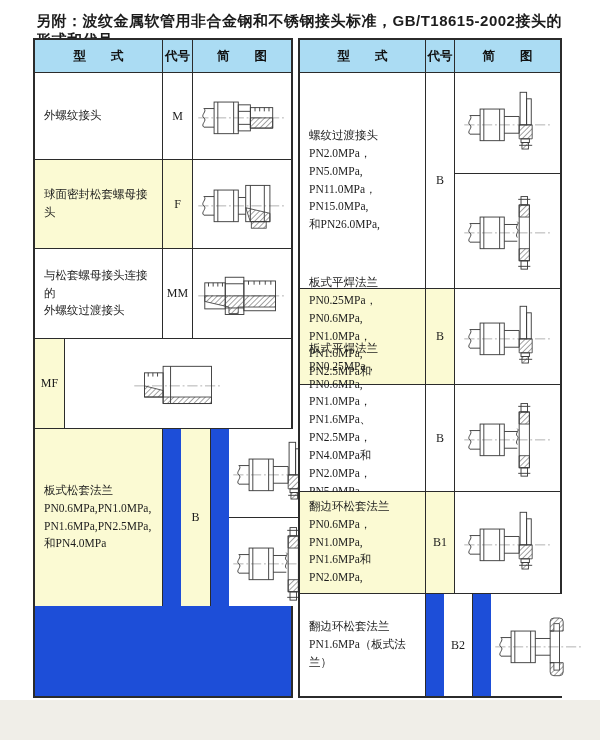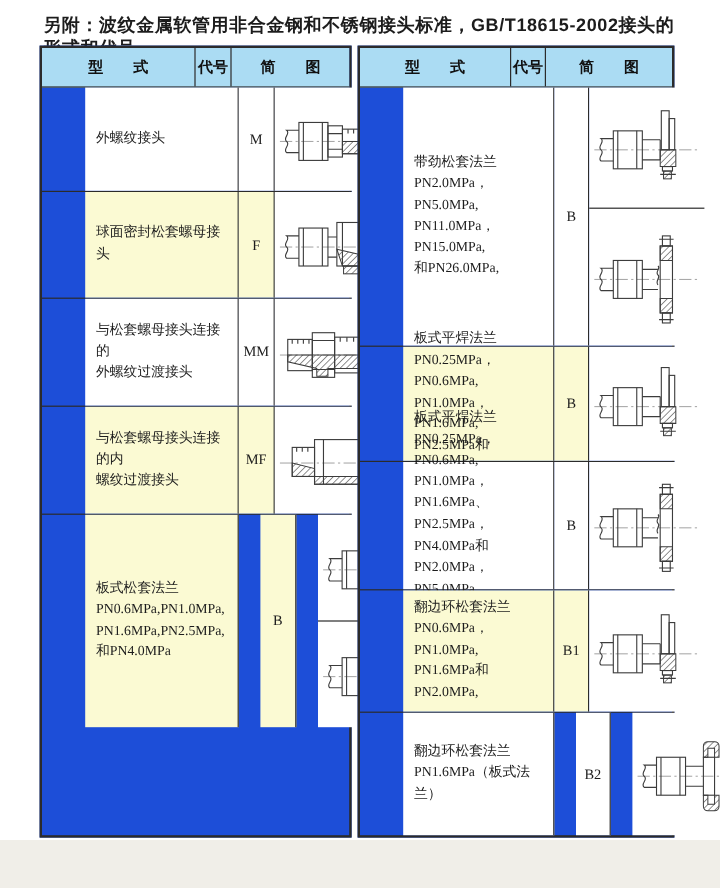--- a/index.html
+++ b/index.html
@@ -15,21 +15,21 @@
   .page{position:relative;width:600px;height:740px;background:var(--page_bg);overflow:hidden;
         font-family:"Liberation Sans","DejaVu Sans",sans-serif;}
   .title{position:absolute;left:36px;top:12px;width:540px;font-size:15px;font-weight:600;
          color:var(--text);letter-spacing:.5px;}
   .tbl{position:absolute;top:38px;border:2px solid var(--border);background:#1d4ed8;
        display:flex;flex-direction:column;box-sizing:border-box;}
   #tblL{left:33px;width:260px;height:660px;}
   #tblR{left:298px;width:264px;height:660px;}
   .hrow,.row{display:flex;flex-direction:row;box-sizing:border-box;}
   .hrow{height:33px;background:var(--header_bg);border-bottom:1.5px solid var(--border);flex:0 0 auto;}
-  .row{border-bottom:1.5px solid var(--border);flex:0 0 auto;padding-left:36px;}
+  .row{border-bottom:1.5px solid var(--border);flex:0 0 auto;}
   .row:last-child{border-bottom:none;gap:18px;}
   .hc,.cell{box-sizing:border-box;border-right:1.5px solid var(--border);display:flex;
             align-items:center;justify-content:center;}
   .hc:last-child,.cell:last-child{border-right:none;}
   .hc{font-size:12.5px;font-weight:bold;color:#111;}
   #tblL .type{flex:0 0 128px;} #tblL .code{flex:0 0 30px;} #tblL .diag{flex:1;}
   #tblR .type{flex:0 0 126px;} #tblR .code{flex:0 0 29px;} #tblR .diag{flex:1;}
   .cell{background:#fff;}
   .cell.type{justify-content:flex-start;padding:4px 4px 4px 9px;white-space:pre-line;
              font-family:"Liberation Serif","DejaVu Serif",serif;font-size:11.5px;
@@ -130,22 +130,20 @@
 <line class="ln" x1="32" y1="32" x2="52" y2="32"></line>
               <line class="ln" x1="32" y1="58" x2="52" y2="58"></line>
 <rect class="ln" x="52" y="29" width="34" height="32"></rect>
 <path class="ln" d="M57 29 v4 M63 29 v4 M69 29 v4 M75 29 v4 M81 29 v4"></path>
 <polygon class="lnf" fill="url(#h2)" points="10,45 86,45 86,57 46,57 46,64 36,64 36,57 10,51"></polygon>
             </svg>
           </div>
       </div>
     </div>
     <div class="row hl" style="height:90px">
-      <div class="cell type">与松套螺母接头连接的内
-螺纹过渡接头</div>
       <div class="cell code">MF</div>
       <div class="cell diag">
         <div class="dwrap">
             <svg viewBox="0 0 100 86" preserveAspectRatio="xMidYMid meet">
               <defs>
                 <pattern id="h3" width="4" height="4" patternUnits="userSpaceOnUse" patternTransform="rotate(45)">
                   <line x1="0" y1="0" x2="0" y2="4" stroke="#4a4a4a" stroke-width="1.1"></line>
                 </pattern>
               </defs>
               <line class="cl" x1="3" y1="45" x2="97" y2="45"></line>
@@ -215,21 +213,21 @@
     </div>
   </div>
 
   <div class="tbl" id="tblR">
     <div class="hrow">
       <div class="hc type">型　　式</div>
       <div class="hc code">代号</div>
       <div class="hc diag">简　　图</div>
     </div>
     <div class="row" style="height:216px">
-      <div class="cell type">带劲松套法兰
+      <div class="cell type">螺纹过渡接头
 PN2.0MPa，PN5.0MPa,
 PN11.0MPa，PN15.0MPa,
 和PN26.0MPa,</div>
       <div class="cell code">B</div>
       <div class="cell diag split">
         <div class="dsub" style="flex:0 0 100px">
             <svg viewBox="0 0 100 86" preserveAspectRatio="xMidYMid meet">
               <defs>
                 <pattern id="h6" width="4" height="4" patternUnits="userSpaceOnUse" patternTransform="rotate(45)">
                   <line x1="0" y1="0" x2="0" y2="4" stroke="#4a4a4a" stroke-width="1.1"></line>

